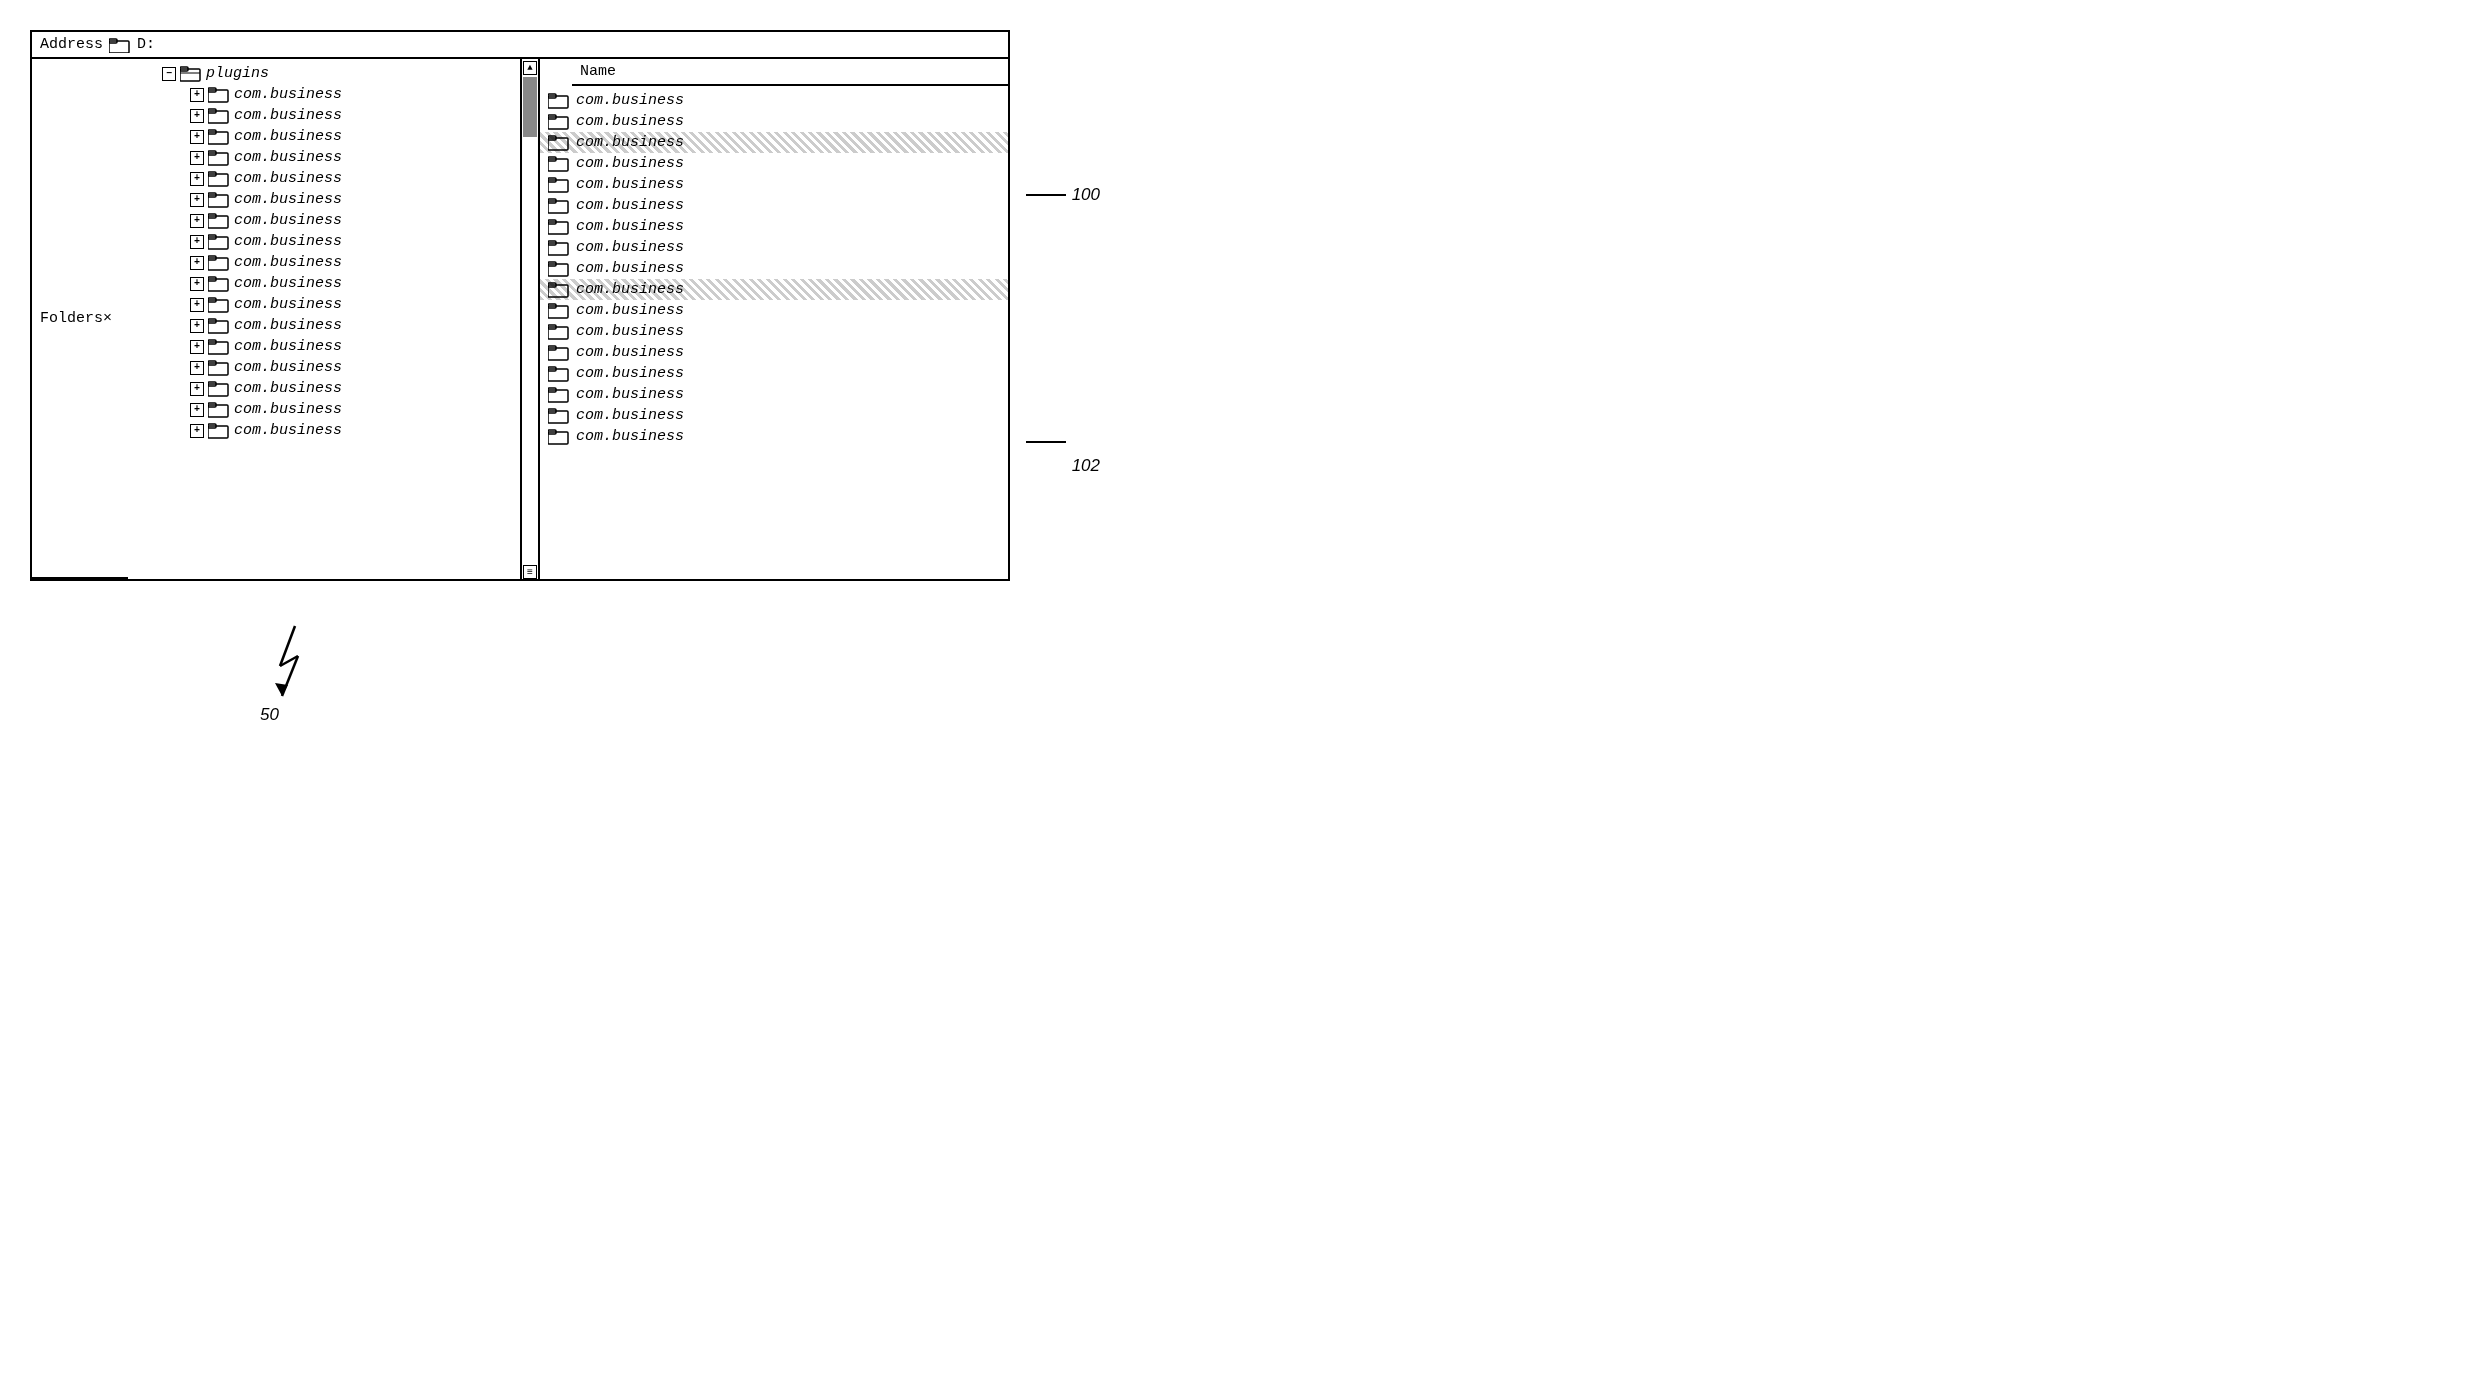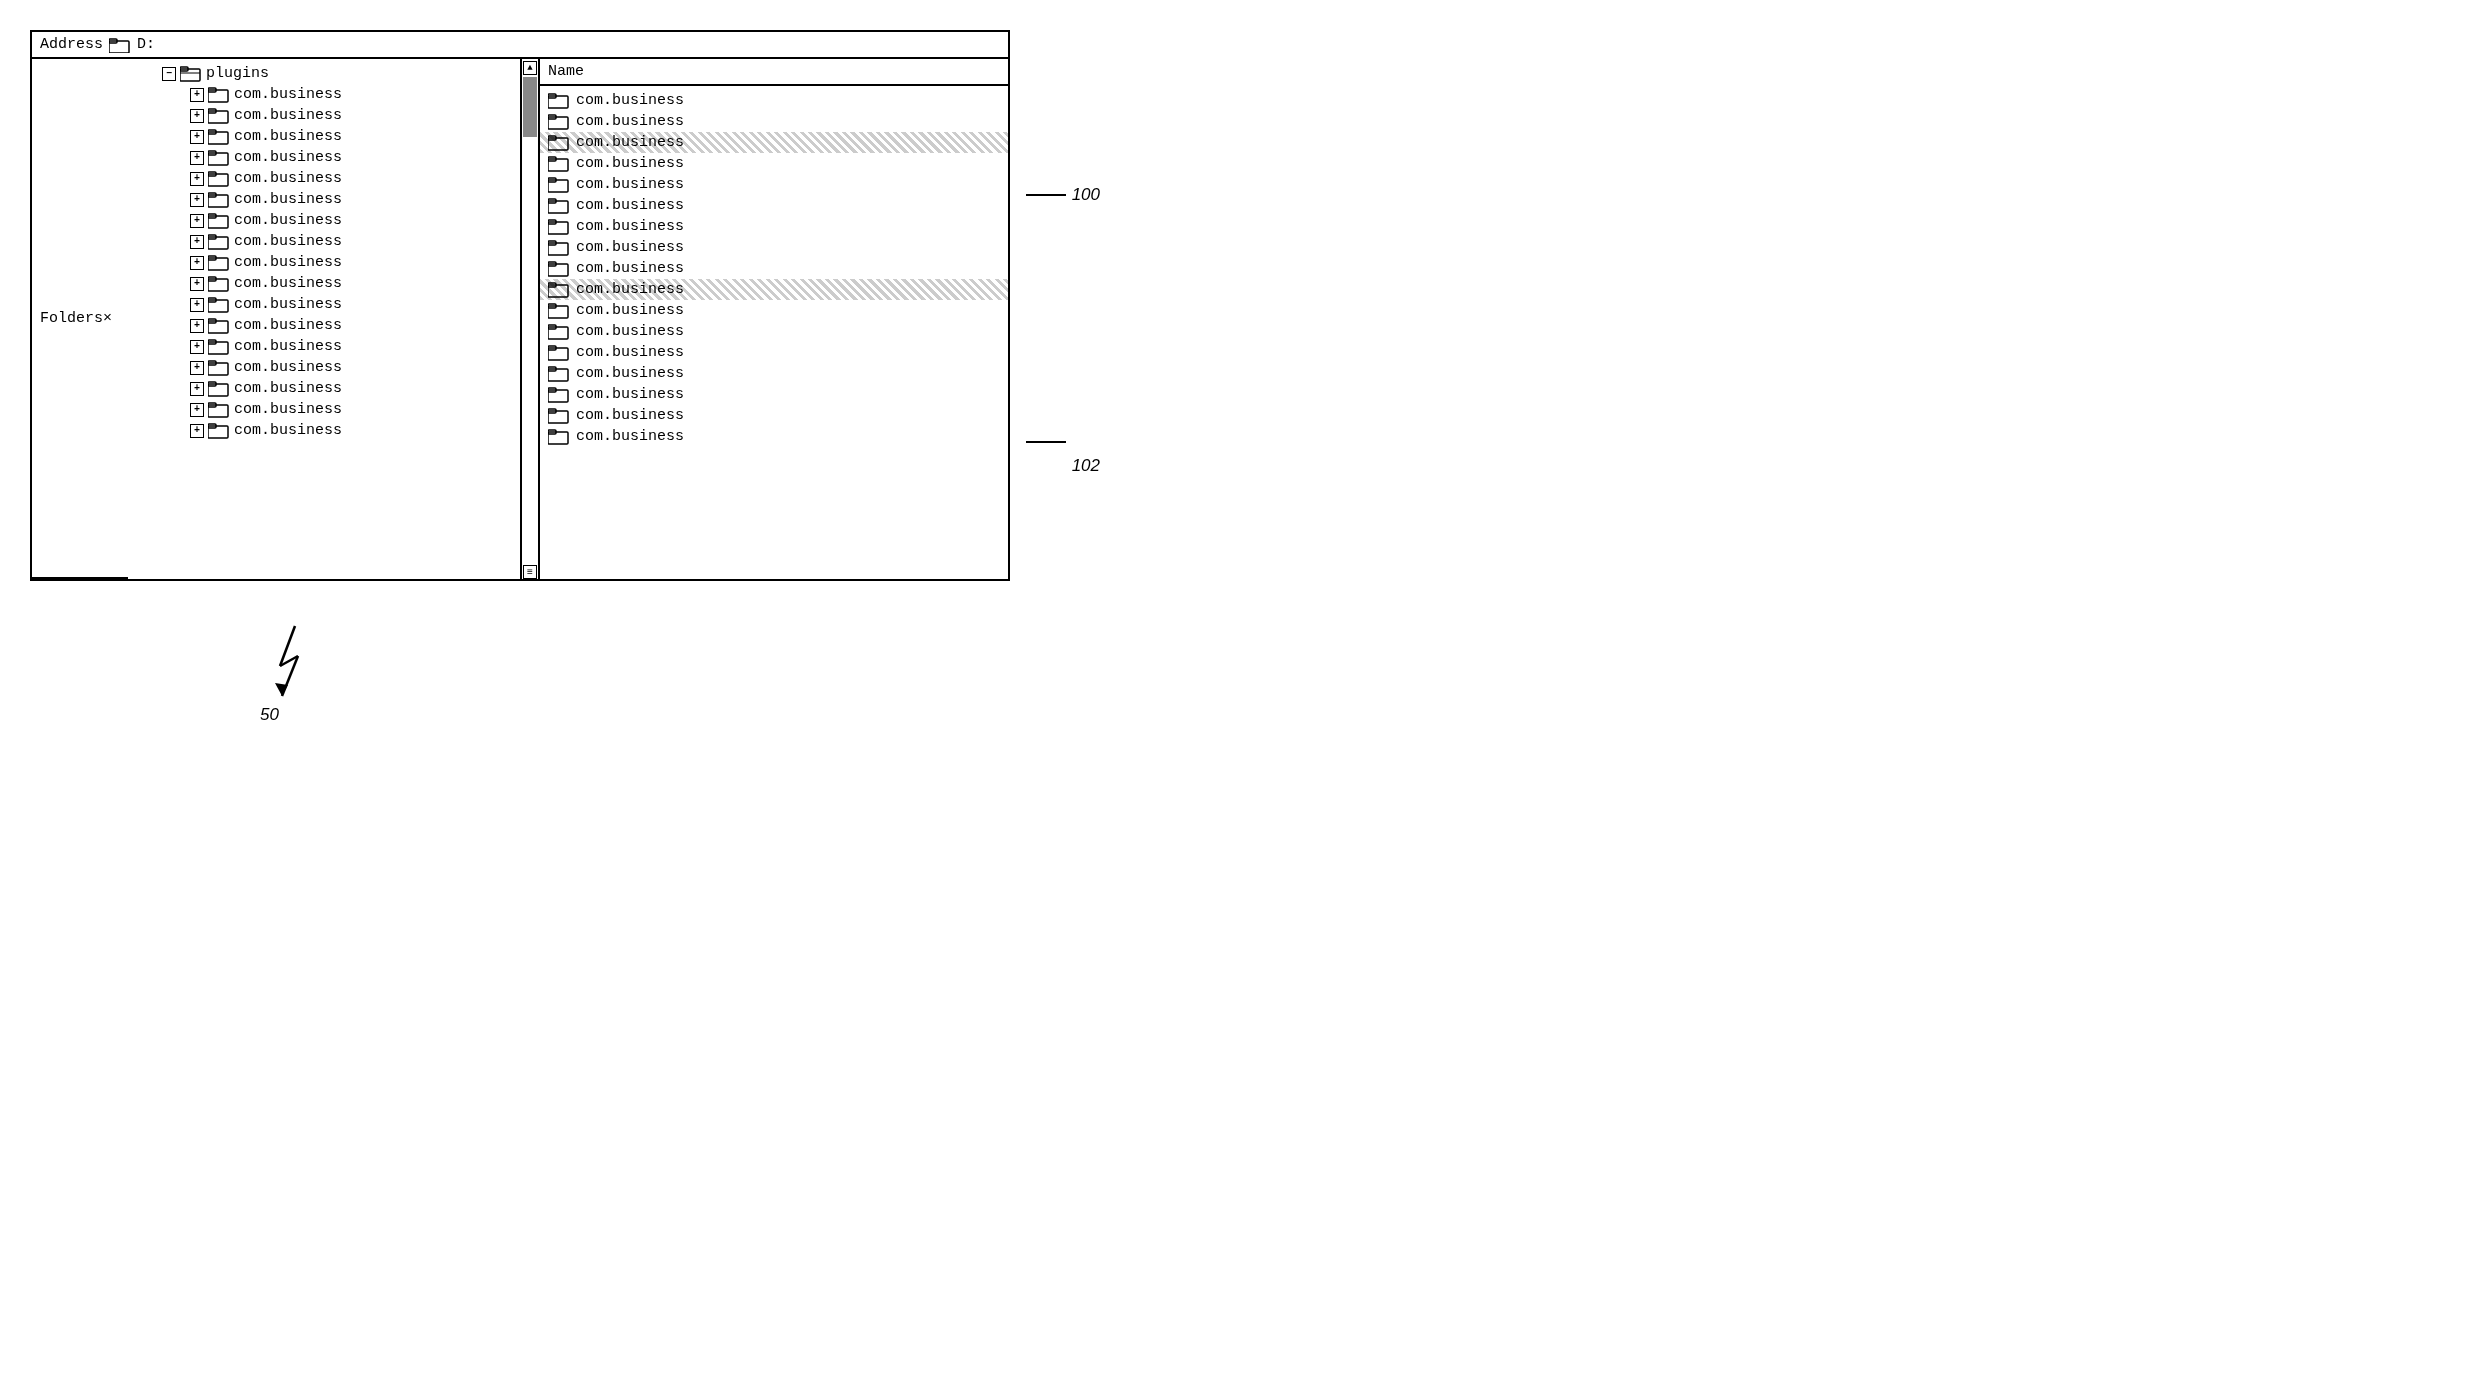--- a/index.html
+++ b/index.html
@@ -64,20 +64,21 @@
       display: flex;
       flex-direction: column;
       overflow: hidden;
       position: relative;
     }
 
     .right-pane-header {
       border-bottom: 2px solid #000;
       padding: 4px 8px;
       font-size: 15px;
+      margin-left: 32px;
     }
 
     .right-pane-content {
       overflow-y: auto;
       flex: 1;
       padding: 4px 0;
     }
 
     
     .tree-root {
@@ -127,20 +128,21 @@
       position: relative;
     }
 
     .folder-icon svg {
       width: 22px;
       height: 17px;
     }
 
     .item-label {
       font-size: 15px;
+      font-style: italic;
     }
 
     
     .tree-children {
       padding-left: 28px;
     }
 
     
     .list-item {
       display: flex;

